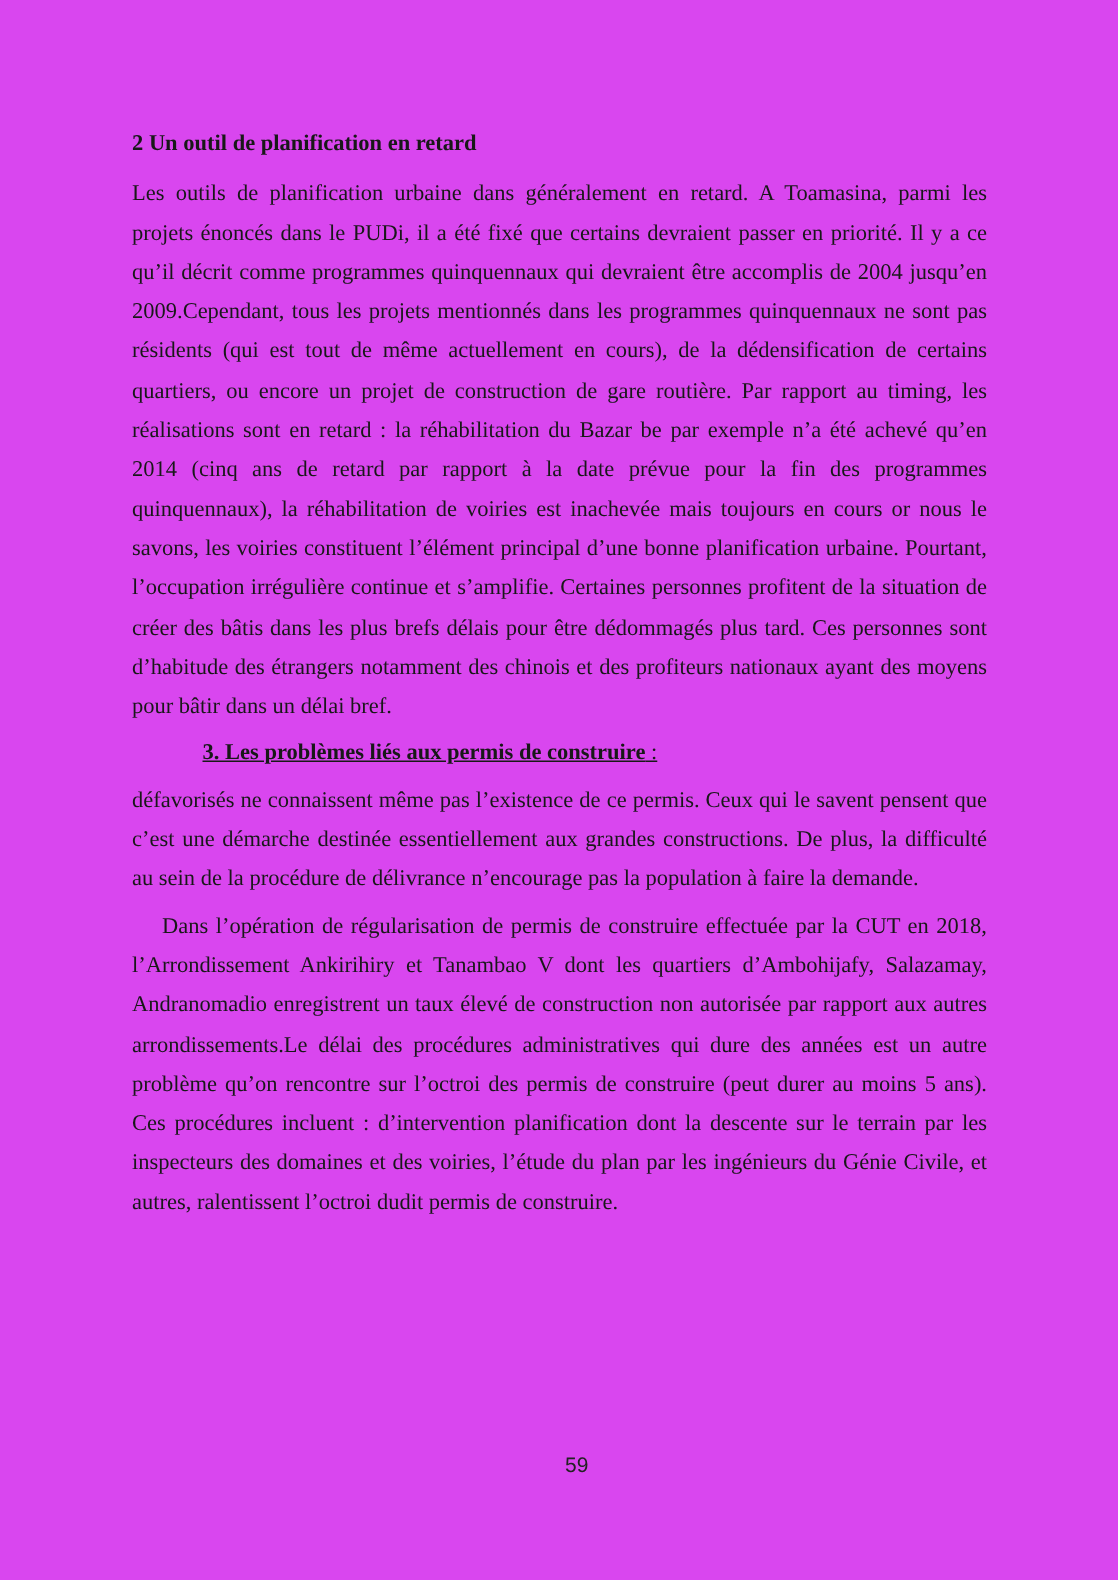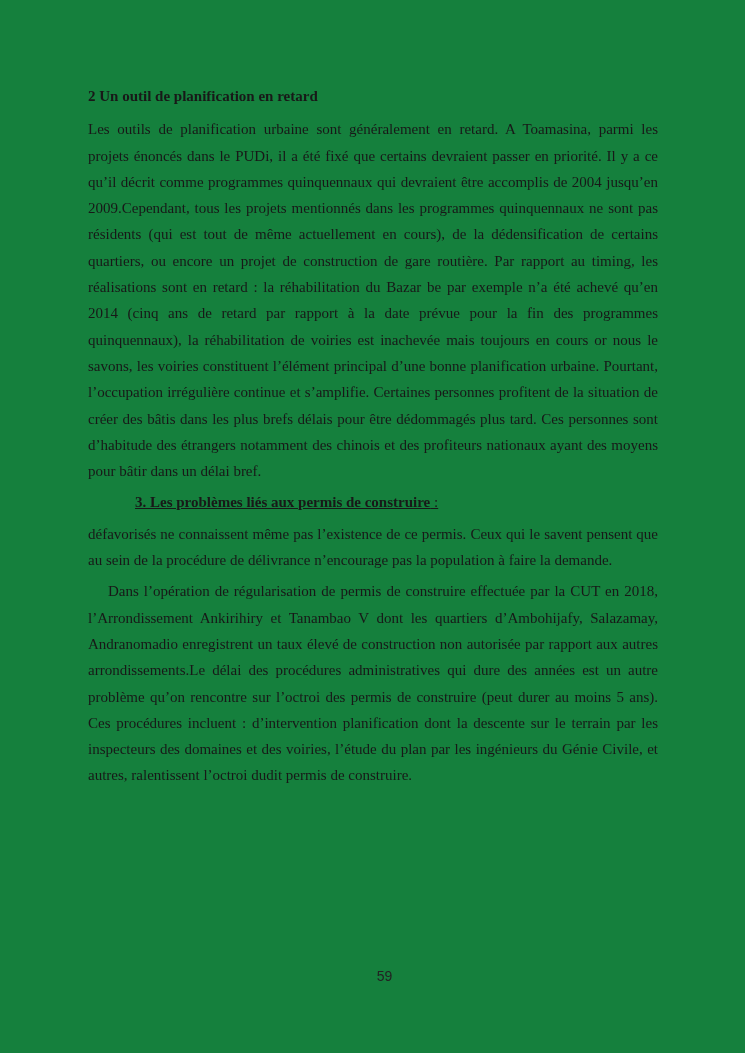--- a/index.html
+++ b/index.html
@@ -4,21 +4,21 @@
 <style>
   html, body {
     margin: 0;
     padding: 0;
     background: #ffffff;
   }
   .page {
     position: relative;
     width: 745px;
     height: 1053px;
-    background: #15803d;
+    background: #d946ef;
     overflow: hidden;
     font-family: "Liberation Serif", "DejaVu Serif", serif;
     color: #181818;
   }
   .content {
     position: absolute;
     left: 88px;
     top: 83px;
     width: 570px;
     font-size: 15px;
@@ -61,21 +61,21 @@
 </style>
 </head>
 <body>
 
 <div class="page">
   <div class="content">
 
     <div class="section-heading">2 Un outil de planification en retard</div>
 
     <div class="paragraph">
-        <div class="line">Les outils de planification urbaine sont généralement en retard. A Toamasina, parmi les</div>
+        <div class="line">Les outils de planification urbaine dans généralement en retard. A Toamasina, parmi les</div>
         <div class="line">projets énoncés dans le PUDi, il a été fixé que certains devraient passer en priorité. Il y a ce</div>
         <div class="line">qu’il décrit comme programmes quinquennaux qui devraient être accomplis de 2004 jusqu’en</div>
         <div class="line">2009.Cependant, tous les projets mentionnés dans les programmes quinquennaux ne sont pas</div>
         <div class="line">résidents (qui est tout de même actuellement en cours), de la dédensification de certains</div>
         <div class="line">quartiers, ou encore un projet de construction de gare routière. Par rapport au timing, les</div>
         <div class="line">réalisations sont en retard : la réhabilitation du Bazar be par exemple n’a été achevé qu’en</div>
         <div class="line">2014 (cinq ans de retard par rapport à la date prévue pour la fin des programmes</div>
         <div class="line">quinquennaux), la réhabilitation de voiries est inachevée mais toujours en cours or nous le</div>
         <div class="line">savons, les voiries constituent l’élément principal d’une bonne planification urbaine. Pourtant,</div>
         <div class="line">l’occupation irrégulière continue et s’amplifie. Certaines personnes profitent de la situation de</div>
@@ -83,20 +83,21 @@
         <div class="line">d’habitude des étrangers notamment des chinois et des profiteurs nationaux ayant des moyens</div>
         <div class="line line-last">pour bâtir dans un délai bref.</div>
       </div>
 
     <div class="sub-heading">
       <span class="bold-part">3. Les problèmes liés aux permis de construire</span><span> :</span>
     </div>
 
     <div class="paragraph">
         <div class="line">défavorisés ne connaissent même pas l’existence de ce permis. Ceux qui le savent pensent que</div>
+        <div class="line">c’est une démarche destinée essentiellement aux grandes constructions. De plus, la difficulté</div>
         <div class="line line-last">au sein de la procédure de délivrance n’encourage pas la population à faire la demande.</div>
       </div>
 
     <div class="paragraph">
         <div class="line line-indent">Dans l’opération de régularisation de permis de construire effectuée par la CUT en 2018,</div>
         <div class="line">l’Arrondissement Ankirihiry et Tanambao V dont les quartiers d’Ambohijafy, Salazamay,</div>
         <div class="line">Andranomadio enregistrent un taux élevé de construction non autorisée par rapport aux autres</div>
         <div class="line">arrondissements.Le délai des procédures administratives qui dure des années est un  autre</div>
         <div class="line">problème qu’on rencontre sur l’octroi des permis de construire (peut durer au moins 5 ans).</div>
         <div class="line">Ces procédures incluent : d’intervention planification dont la descente sur le terrain par les</div>

